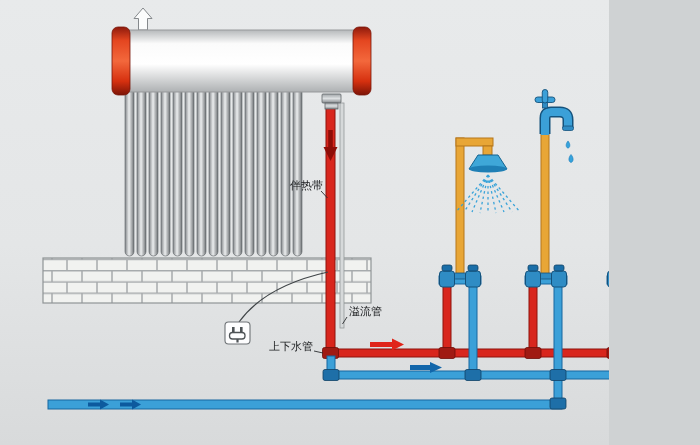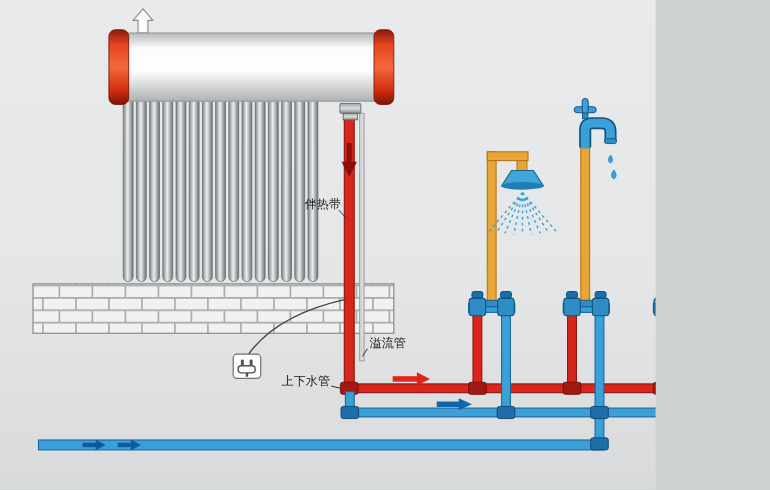--- a/index.html
+++ b/index.html
@@ -1,19 +1,20 @@
 <!DOCTYPE html>
 <html><head>
 <meta charset="utf-8">
 <style>
   html,body{margin:0;padding:0;background:#cfd2d3;}
   .stage{
     position:relative;width:596px;height:445px;overflow:hidden;
     background:linear-gradient(180deg,#e8eaeb 0%,#e4e6e7 55%,#d8dadb 100%);
     font-family:"Liberation Sans","DejaVu Sans",sans-serif;
+    padding-left:13px;
   }
   svg{display:block}
   text{font-family:"Liberation Sans","DejaVu Sans",sans-serif;font-size:11px;fill:#17191b}
 </style>
 </head>
 <body>
 
 <div class="stage">
 <svg width="700" height="445" viewBox="0 0 700 445">
   <defs>

